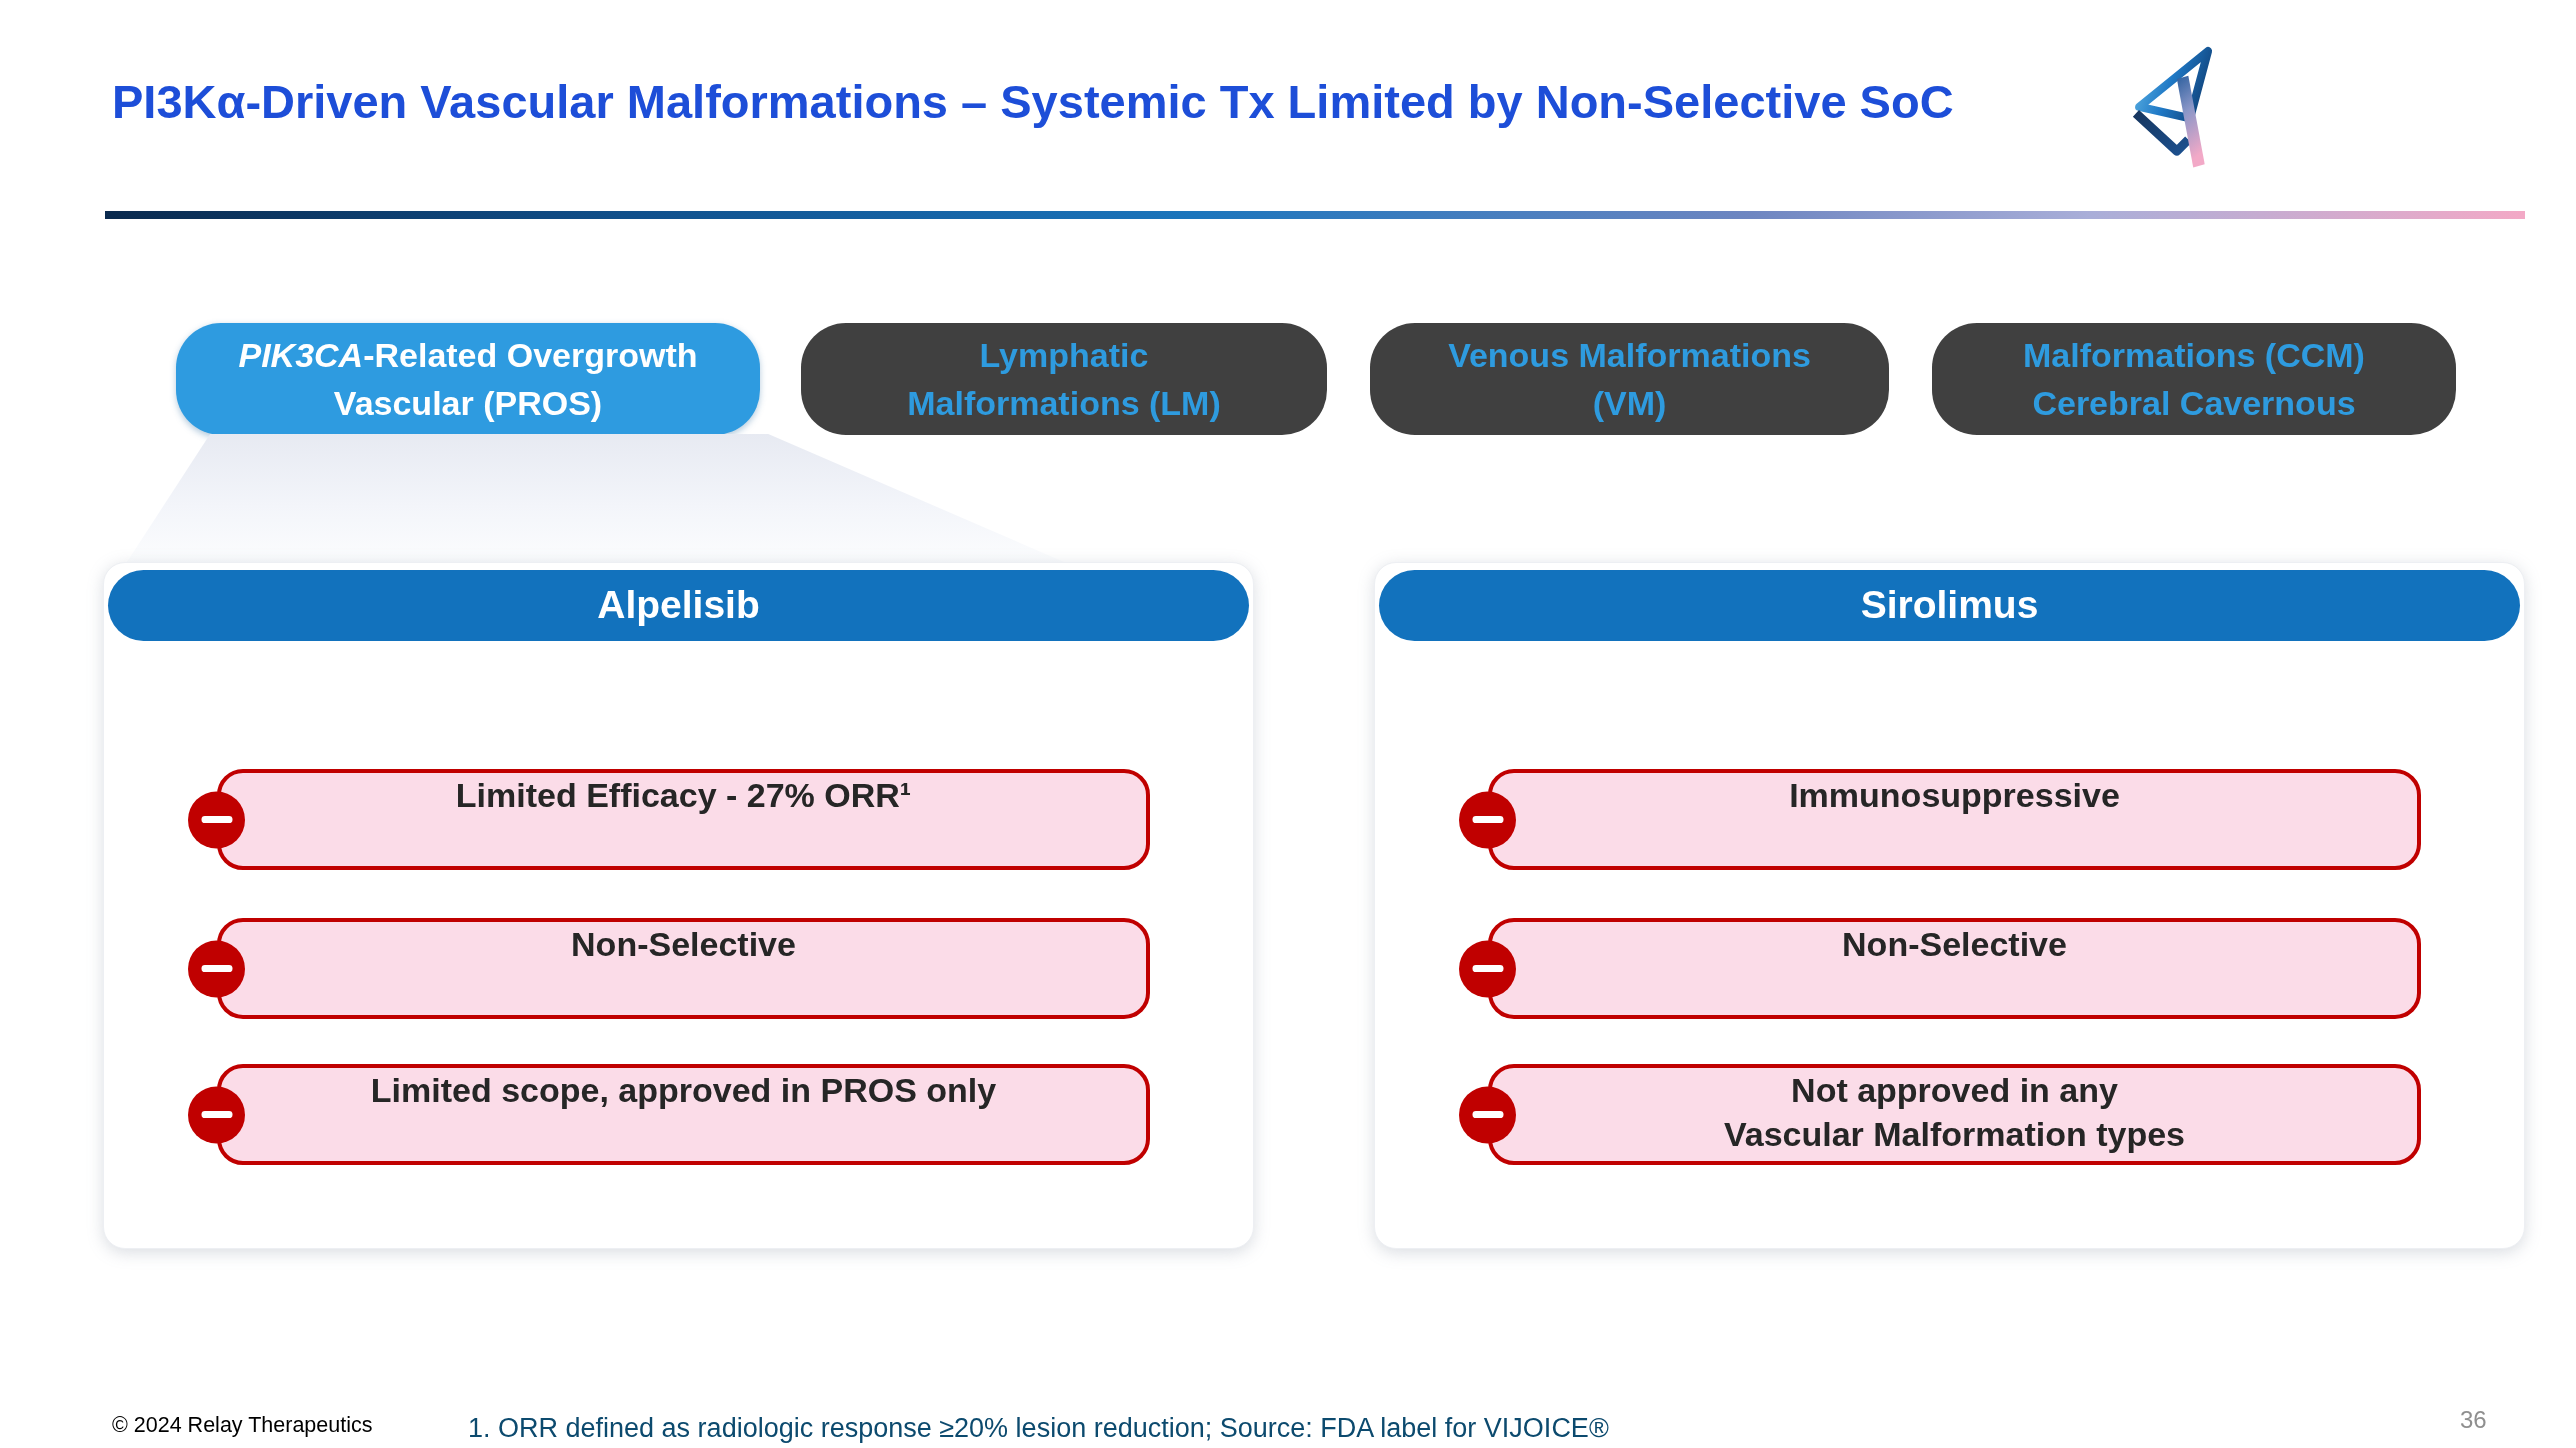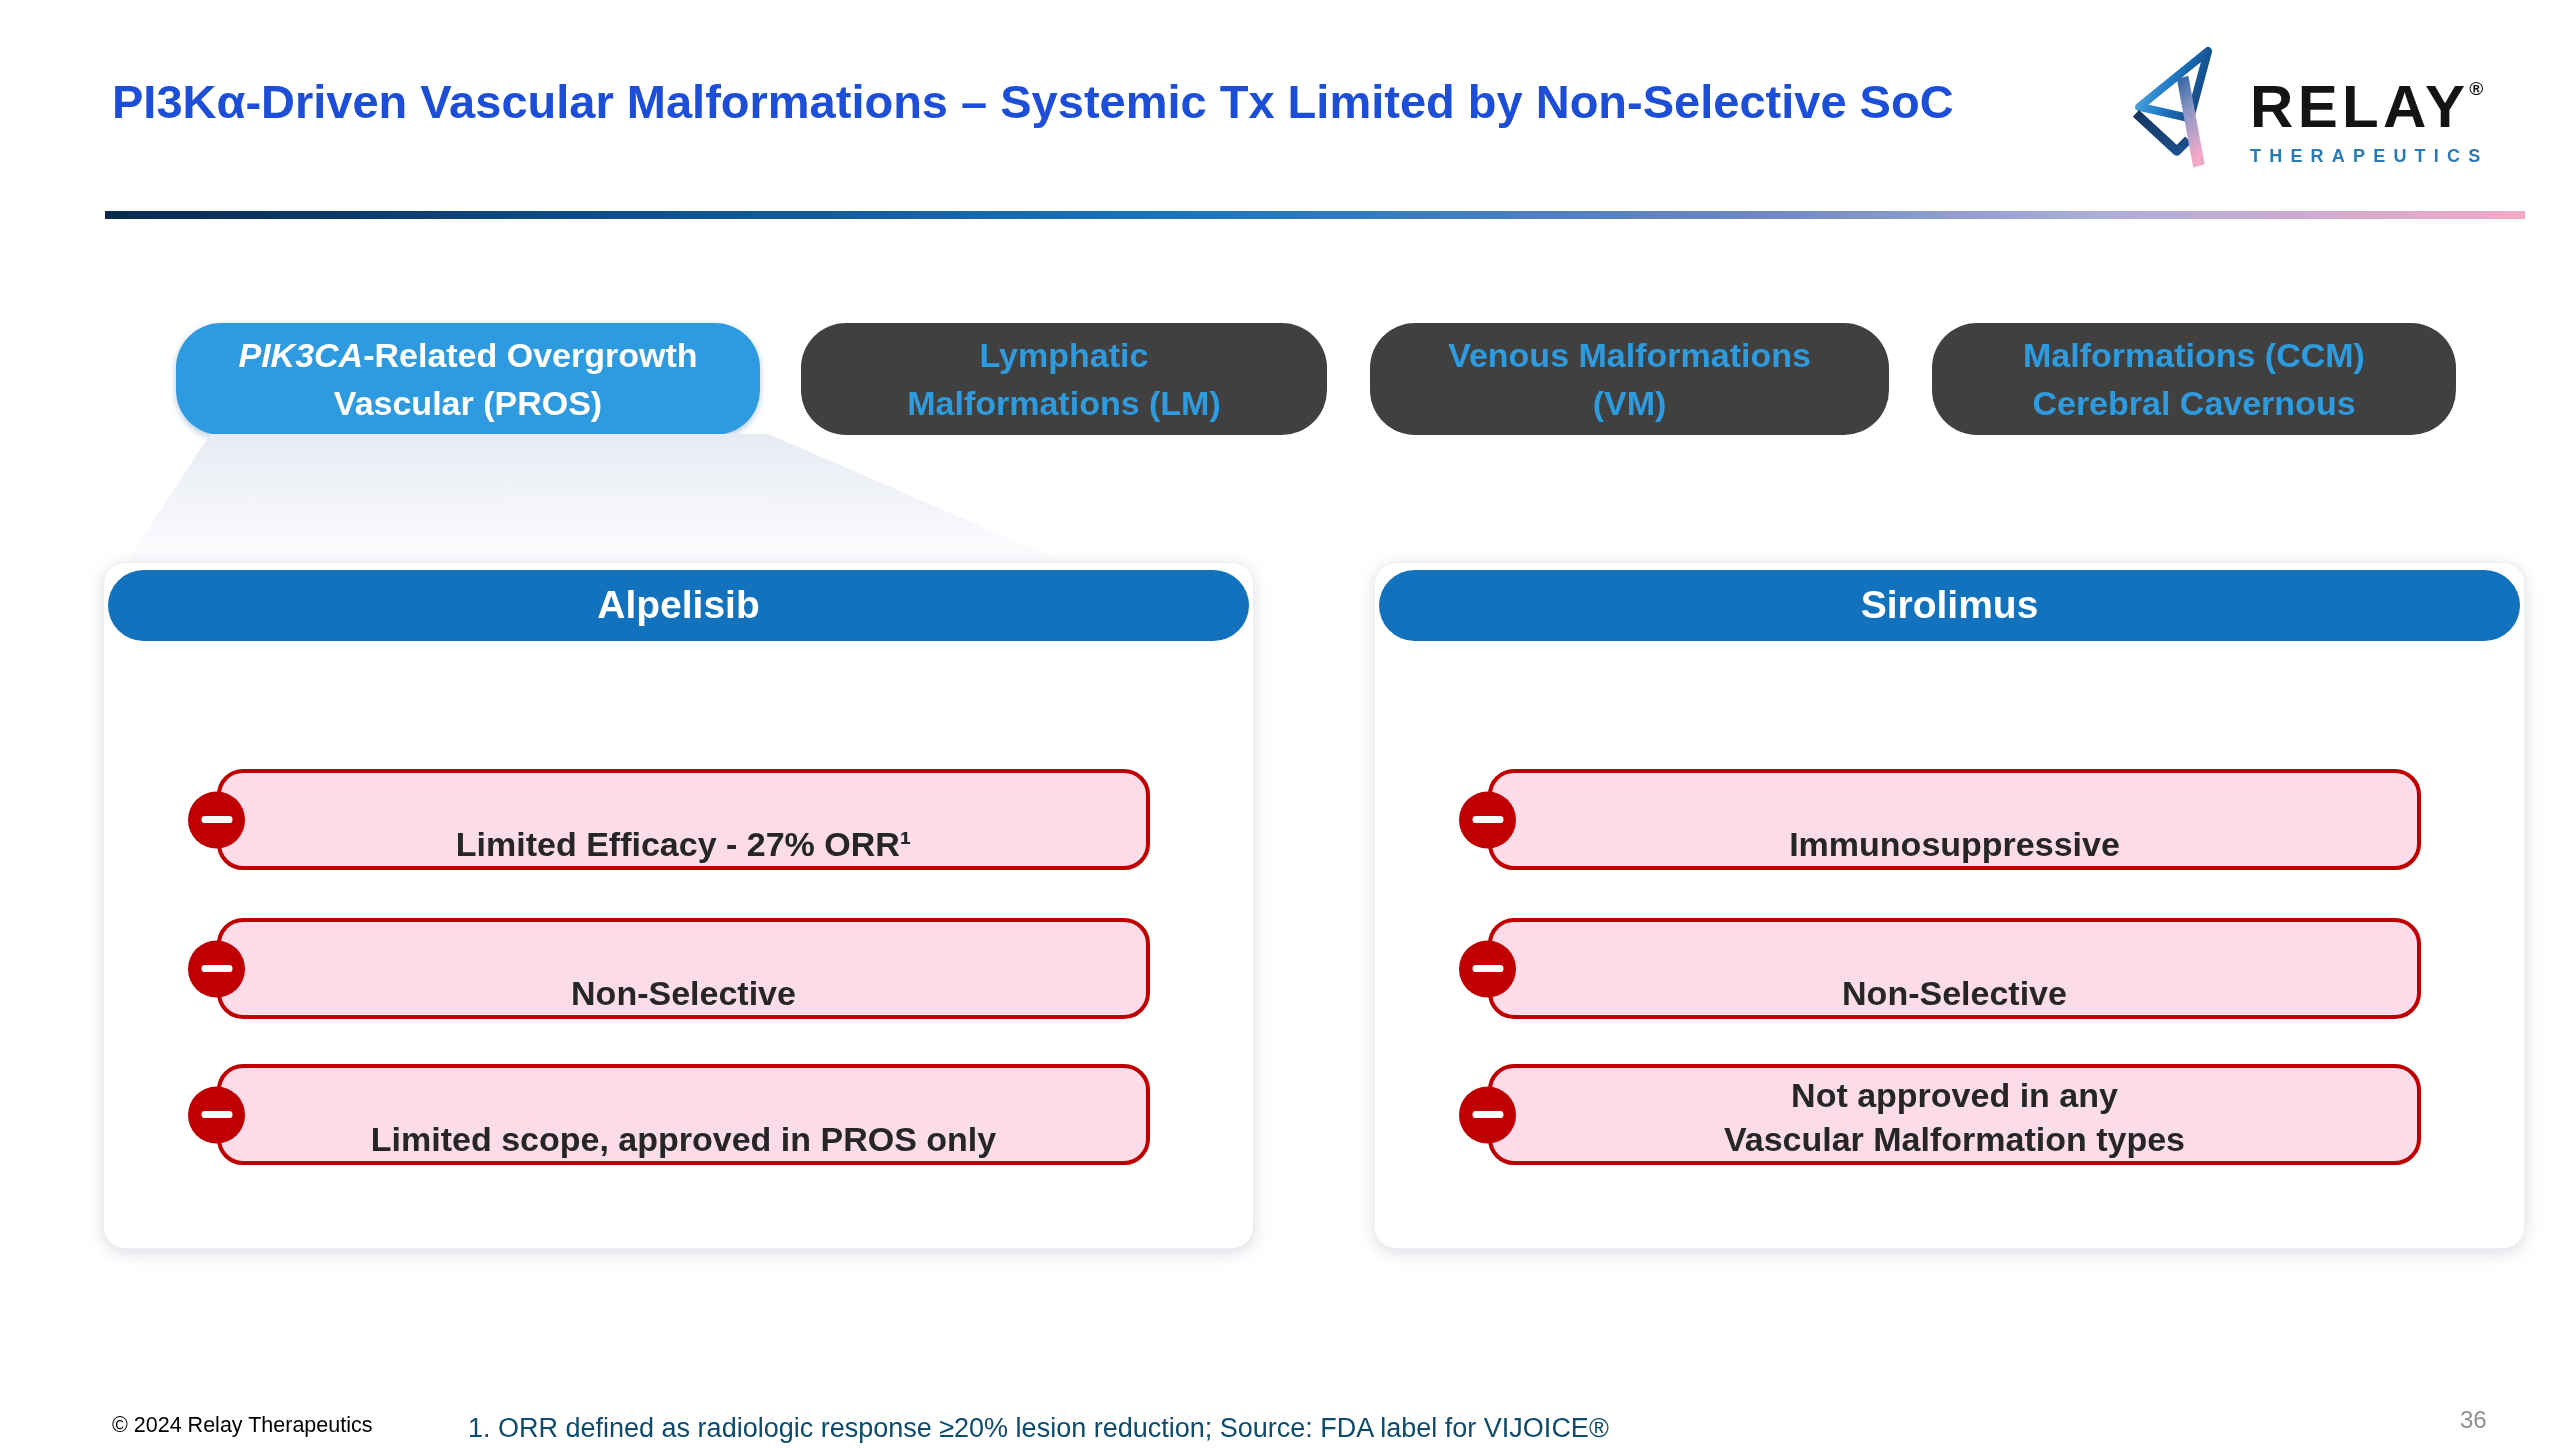--- a/index.html
+++ b/index.html
@@ -53,21 +53,21 @@
   .card-left{left:103px;}
   .card-right{left:1374px;}
   .card-header{
     position:absolute;left:4.3px;right:4.3px;top:6.9px;height:71px;border-radius:43px;
     background:#1272bd;color:#ffffff;font-weight:bold;font-size:39px;
     display:flex;align-items:center;justify-content:center;
   }
   .item{
     position:absolute;left:113px;width:933px;height:101px;box-sizing:border-box;
     background:#fbdce8;border:4.3px solid #c00000;border-radius:26px;
-    display:flex;align-items:flex-end;justify-content:center;
+    display:flex;align-items:flex-start;justify-content:center;
   }
   .row1{top:206px;}
   .row2{top:355px;}
   .row3{top:501px;}
   .item-label{
     font-weight:bold;font-size:34px;color:#262626;text-align:center;
     white-space:pre-line;line-height:1.3;
   }
   .minus-badge{
     position:absolute;left:-33px;top:50%;transform:translateY(-50%);
@@ -105,24 +105,20 @@
         </linearGradient>
         <linearGradient id="lgDark" x1="0" y1="0" x2="1" y2="1">
           <stop offset="0" stop-color="#16365f"></stop>
           <stop offset="1" stop-color="#1c508f"></stop>
         </linearGradient>
       </defs>
       <path d="M 12,78 L 96,10 L 74,92 Z" fill="none" stroke="url(#lgBlue)" stroke-width="10" stroke-linejoin="round"></path>
       <path d="M 8,86 L 58,132 L 72,118" fill="none" stroke="url(#lgDark)" stroke-width="11" stroke-linejoin="round"></path>
       <path d="M 58,44 L 72,40 L 92,148 L 78,152 Z" fill="url(#lgTail)"></path>
     </svg>
-    <div class="logo-text">
-      <div class="logo-brand"><span>RELAY</span><span class="reg">®</span></div>
-      <div class="logo-sub">THERAPEUTICS</div>
-    </div>
   </div>
 
   <div class="divider"></div>
 
   <div class="tab tab-active" id="tab-pros">
     <div class="tab-line"><span class="italic">PIK3CA</span><span>-Related Overgrowth</span></div>
     <div class="tab-line">Vascular (PROS)</div>
   </div>
   <div class="tab tab-idle" id="tab-lm">
     <div class="tab-line">Lymphatic</div>

